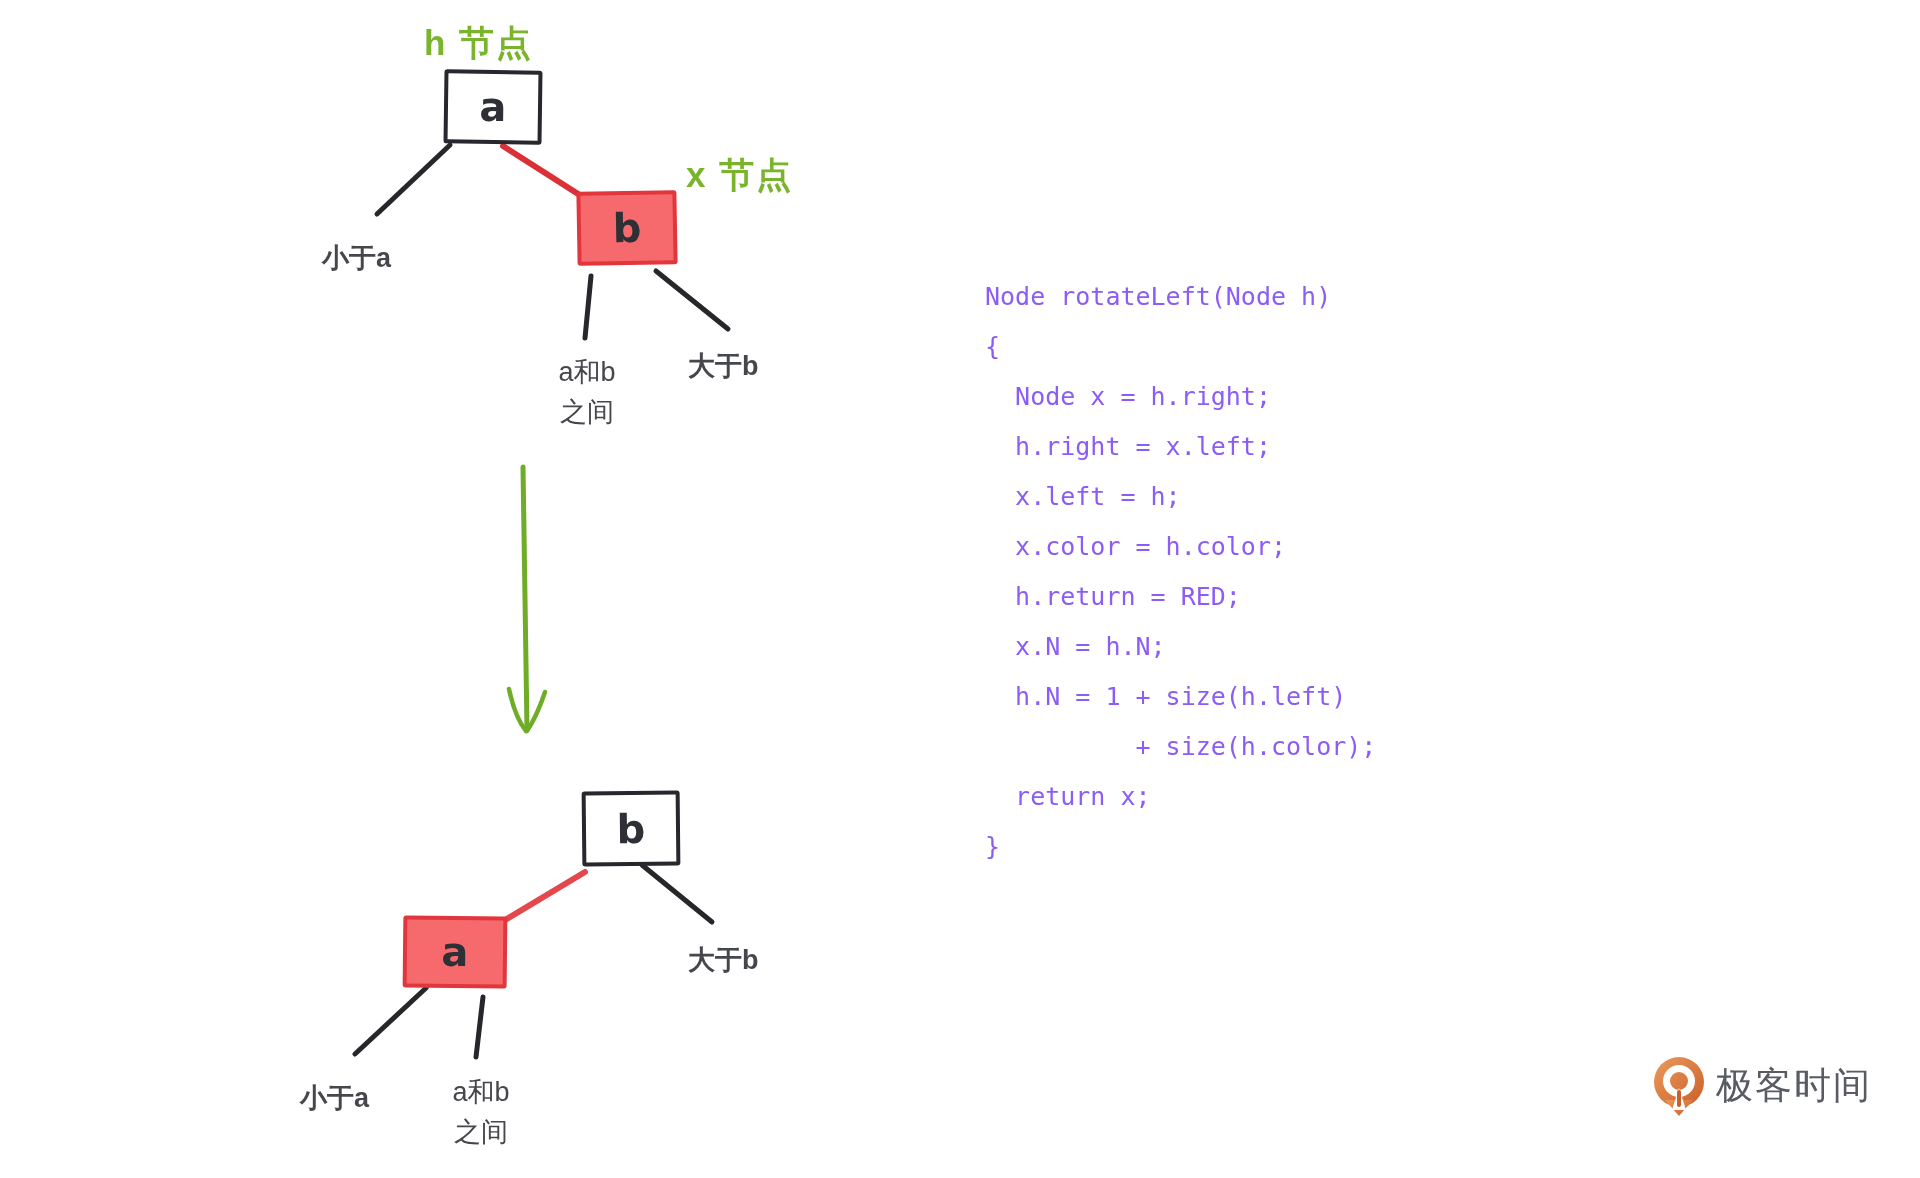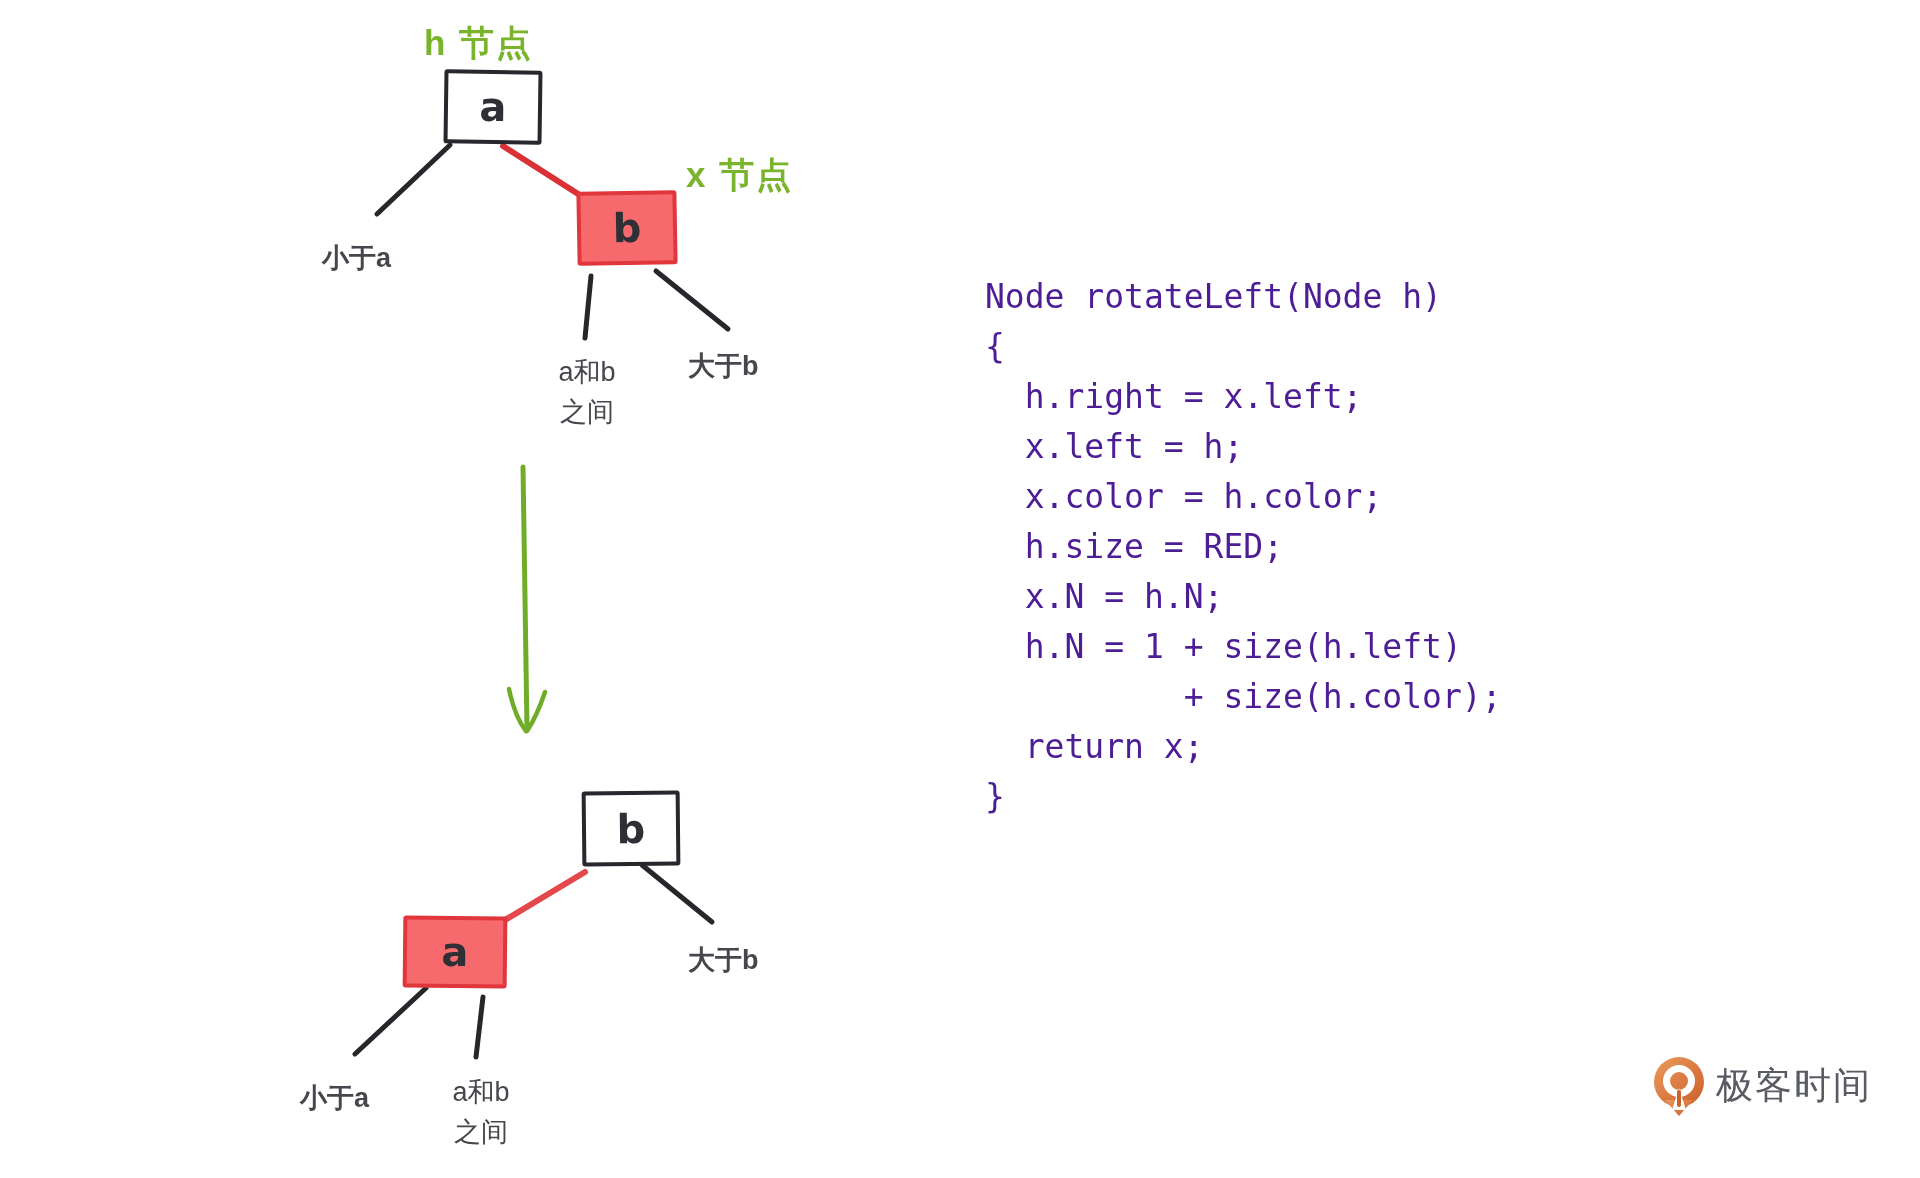--- a/index.html
+++ b/index.html
@@ -64,23 +64,23 @@
     color: #46474d;
     text-align: center;
     line-height: 40px;
     width: 110px;
   }
   .code-block {
     position: absolute;
     left: 985px;
     top: 272px;
     font-family: "DejaVu Sans Mono", monospace;
-    font-size: 33px;
+    font-size: 25px;
     line-height: 50px;
-    color: #4c1d95;
+    color: #8b5cf6;
     font-weight: 500;
   }
   .code-line {
     white-space: pre;
     height: 50px;
   }
   .brand {
     position: absolute;
     left: 1650px;
     top: 1055px;
@@ -154,24 +154,25 @@
   <div class="subtree-label-2line" style="left:426px; top:1072px;">
     <div>a和b</div>
     <div>之间</div>
   </div>
 
   <div class="subtree-label" style="left:688px; top:942px;">大于b</div>
 
   <div class="code-block">
     <div class="code-line">Node rotateLeft(Node h)</div>
     <div class="code-line">{</div>
+    <div class="code-line">  Node x = h.right;</div>
     <div class="code-line">  h.right = x.left;</div>
     <div class="code-line">  x.left = h;</div>
     <div class="code-line">  x.color = h.color;</div>
-    <div class="code-line">  h.size = RED;</div>
+    <div class="code-line">  h.return = RED;</div>
     <div class="code-line">  x.N = h.N;</div>
     <div class="code-line">  h.N = 1 + size(h.left)</div>
     <div class="code-line">          + size(h.color);</div>
     <div class="code-line">  return x;</div>
     <div class="code-line">}</div>
   </div>
 
   <div class="brand">
     <svg width="58" height="62" viewBox="0 0 58 62">
       <defs>

